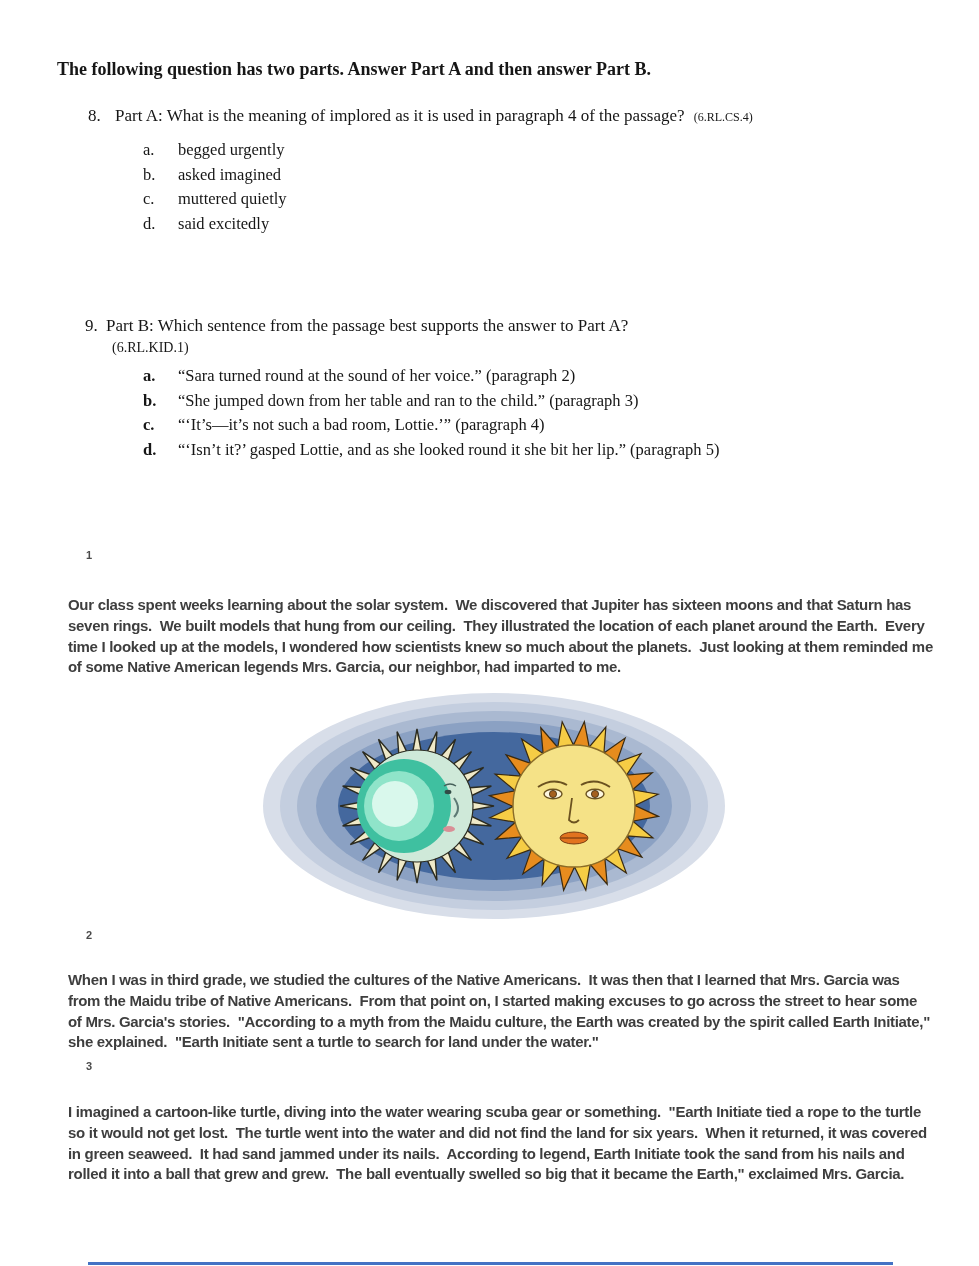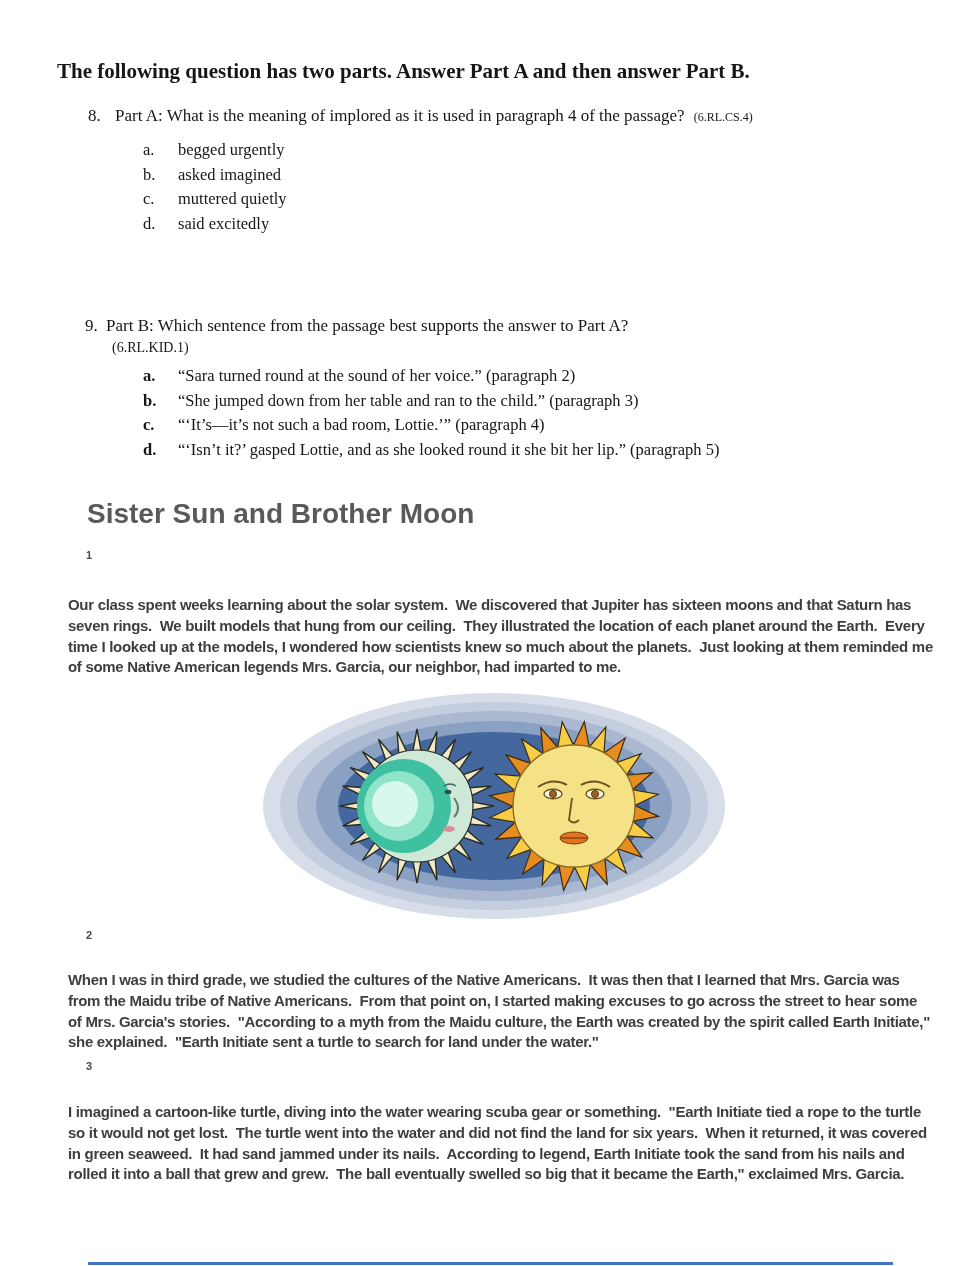--- a/index.html
+++ b/index.html
@@ -7,21 +7,21 @@
     position:relative;
     width:979px;height:1266px;
     background:#ffffff;
     overflow:hidden;
     font-family:"Liberation Serif", serif;
   }
   
   .instruction{
     position:absolute;left:57px;top:59px;width:880px;
     font-family:"Liberation Serif",serif;
-    font-weight:bold;font-size:21px;color:#161616;
+    font-weight:bold;font-size:18px;color:#161616;
   }
   .question{position:absolute;color:#161616;}
   .q8{left:88px;top:102px;width:720px;}
   .q9{left:85px;top:312px;width:800px;}
   .q-head{display:flex;align-items:flex-start;}
   .q-num{
     font-size:17px;flex:0 0 27px;line-height:27px;color:#161616;
   }
   .q9 .q-num{flex:0 0 21px;}
   .q-prompt-wrap{font-size:17px;line-height:27px;}
@@ -127,21 +127,20 @@
         <span class="opt-letter">c.</span>
         <span class="opt-text">“‘It’s—it’s not such a bad room, Lottie.’” (paragraph 4)</span>
       </li>
       <li class="option">
         <span class="opt-letter">d.</span>
         <span class="opt-text">“‘Isn’t it?’ gasped Lottie, and as she looked round it she bit her lip.” (paragraph 5)</span>
       </li>
     </ol>
   </section>
 
-  <h1 class="passage-title">Sister Sun and Brother Moon</h1>
 
   <div class="para-num" id="pnum1">1</div>
   <p class="body-para" id="para1">Our class spent weeks learning about the solar system.  We discovered that Jupiter has sixteen moons and that Saturn has seven rings.  We built models that hung from our ceiling.  They illustrated the location of each planet around the Earth.  Every time I looked up at the models, I wondered how scientists knew so much about the planets.  Just looking at them reminded me of some Native American legends Mrs. Garcia, our neighbor, had imparted to me.</p>
 
   <div class="illustration">
     <svg viewBox="0 0 466 235" width="466" height="235">
       <defs>
         <polygon id="mray" points="0,-77 4.5,-53 -4.5,-53" fill="#efe9c8" stroke="#2b2b20" stroke-width="1.4"></polygon>
         <polygon id="sray1" points="0,-85 9,-57 -9,-57" fill="#e78c1e" stroke="#3a2a10" stroke-width="1.2"></polygon>
         <polygon id="sray2" points="0,-85 9,-57 -9,-57" fill="#f6cd45" stroke="#3a2a10" stroke-width="1.2"></polygon>

